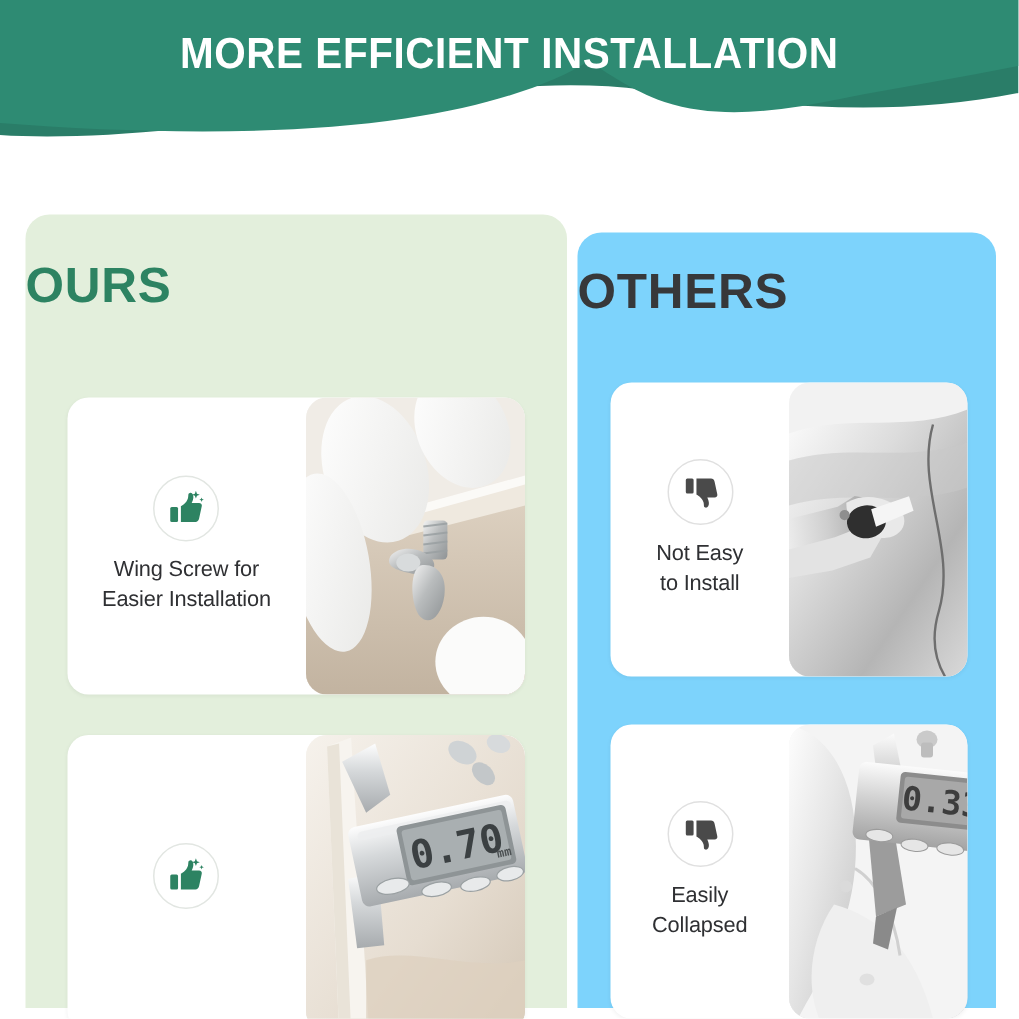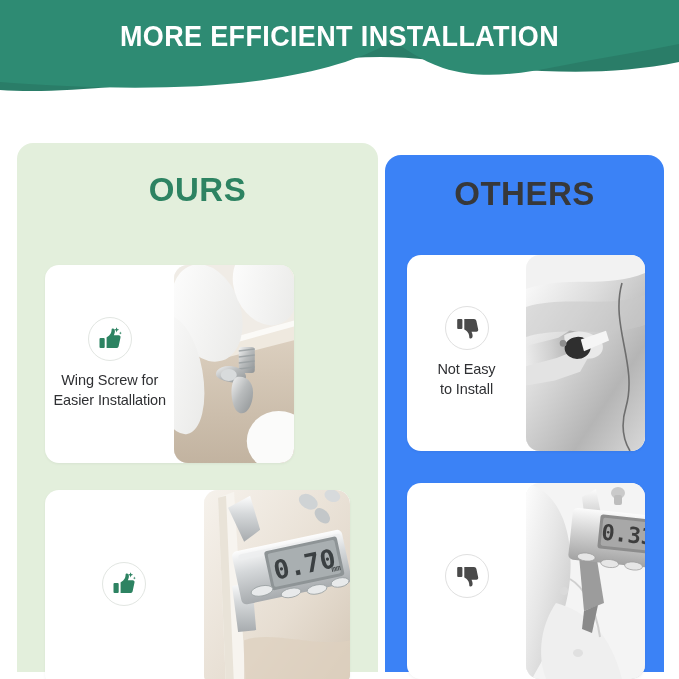--- a/index.html
+++ b/index.html
@@ -68,29 +68,28 @@
     width: 361px;
     height: 529px;
     background: #e3efdc;
     border-radius: 16px 16px 0 0;
   }
   .panel-others {
     left: 385px;
     top: 55px;
     width: 279px;
     height: 517px;
-    background: #3b82f6;
+    background: #7dd3fc;
     border-radius: 16px 16px 0 0;
   }
 
   .panel-title {
     position: absolute;
     left: 0;
     width: 100%;
-    text-align: center;
     font-family: "Liberation Sans", sans-serif;
     font-weight: bold;
     font-size: 33px;
     letter-spacing: 0.5px;
   }
   .panel-ours .panel-title {
     top: 28px;
     color: #2d8362;
   }
   .panel-others .panel-title {
@@ -101,21 +100,21 @@
   
   .card {
     position: absolute;
     background: #ffffff;
     border-radius: 14px;
     overflow: hidden;
     display: flex;
     flex-direction: row;
     box-shadow: 0 1px 3px rgba(0,0,0,0.05);
   }
-  .card-ours-1 { left: 28px; top: 122px; width: 249px; height: 198px; }
+  .card-ours-1 { left: 28px; top: 122px; width: 305px; height: 198px; }
   .card-ours-2 { left: 28px; top: 347px; width: 305px; height: 198px; }
   .card-others-1 { left: 22px; top: 100px; width: 238px; height: 196px; }
   .card-others-2 { left: 22px; top: 328px; width: 238px; height: 196px; }
 
   .card-text {
     flex: 0 0 52%;
     position: relative;
     display: flex;
     flex-direction: column;
     align-items: center;
@@ -357,20 +356,22 @@
     </div>
 
     <div class="card card-others card-others-2">
       <div class="card-text">
         <div class="badge">
           <svg width="26" height="26" viewBox="0 0 26 26">
             <rect x="3.2" y="4" width="5.2" height="10" rx="1" fill="#4a4a4a"></rect>
             <path d="M10.3,4 L10.3,14.6 C10.3,14.6 14.1,16.4 15,19.9 C15.5,21.9 14.9,23.2 16.3,23.4 C17.8,23.6 18.7,22.2 18.6,20.4 C18.5,18.5 17.5,16.7 17.5,16.7 L22.4,16.7 C23.7,16.7 24.5,15.7 24.2,14.5 L22.4,6.1 C22.1,4.8 21.2,4 20,4 Z" fill="#4a4a4a"></path>
           </svg>
         </div>
+        <div class="card-label">Easily
+Collapsed</div>
       </div>
       <div class="card-photo ph-caliper-others">
         <svg class="photo-svg" viewBox="0 0 119 196" preserveAspectRatio="xMidYMid slice">
           <defs>
             <linearGradient id="calBodyB" x1="0" y1="0" x2="0" y2="1">
               <stop offset="0%" stop-color="#fbfbfb"></stop>
                 <stop offset="45%" stop-color="#d2d2d2"></stop>
                 <stop offset="100%" stop-color="#a3a3a3"></stop>
             </linearGradient>
             <linearGradient id="duct2" x1="0" y1="0" x2="1" y2="1">

